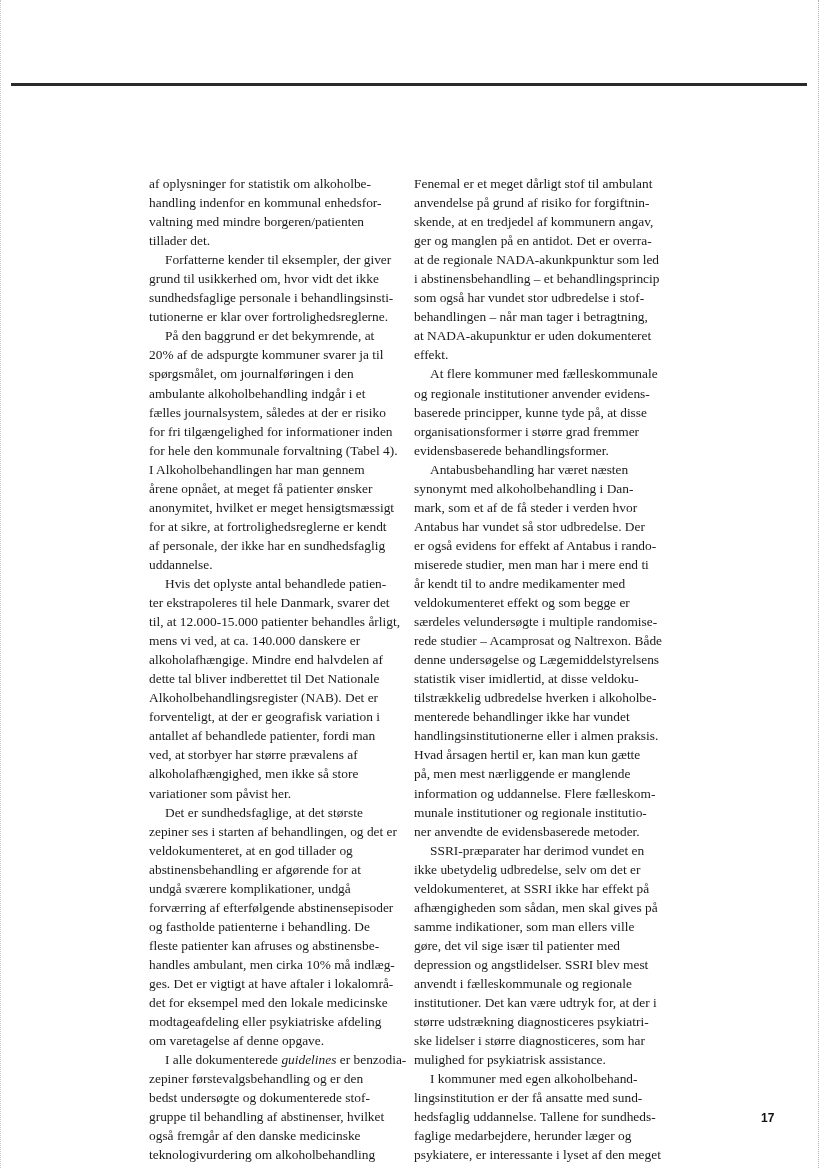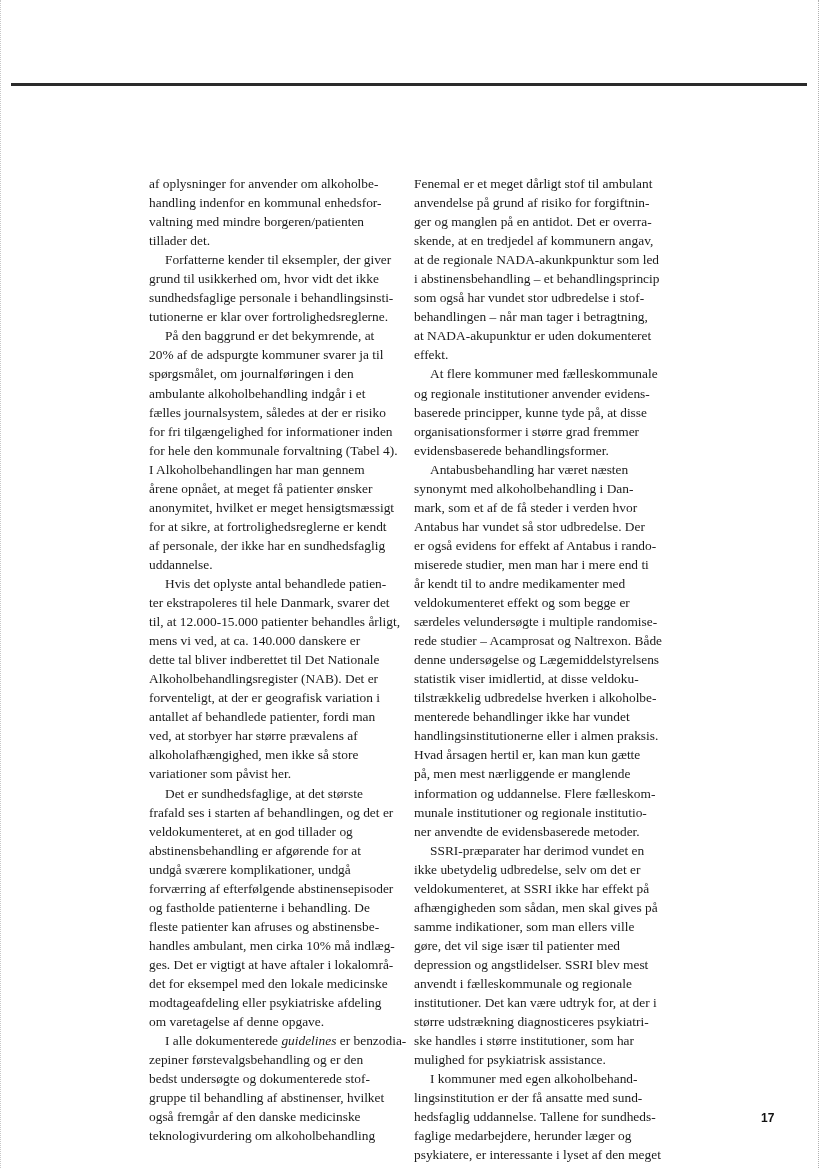--- a/index.html
+++ b/index.html
@@ -36,21 +36,21 @@
   em { }
 </style>
 </head>
 <body>
 
 <div class="left-edge"></div>
 <div class="rule"></div>
 <div class="right-edge"></div>
 
 <div class="col left" id="col-left">
-    <span class="line">af oplysninger for anvender om alkoholbe-</span>
+    <span class="line">af oplysninger for statistik om alkoholbe-</span>
     <span class="line">handling indenfor en kommunal enhedsfor-</span>
     <span class="line">valtning med mindre borgeren/patienten</span>
     <span class="line">tillader det.</span>
     <span class="line indent">Forfatterne kender til eksempler, der giver</span>
     <span class="line">grund til usikkerhed om, hvor vidt det ikke</span>
     <span class="line">sundhedsfaglige personale i behandlingsinsti-</span>
     <span class="line">tutionerne er klar over fortrolighedsreglerne.</span>
     <span class="line indent">På den baggrund er det bekymrende, at</span>
     <span class="line">20% af de adspurgte kommuner svarer ja til</span>
     <span class="line">spørgsmålet, om journalføringen i den</span>
@@ -61,29 +61,30 @@
     <span class="line">I Alkoholbehandlingen har man gennem</span>
     <span class="line">årene opnået, at meget få patienter ønsker</span>
     <span class="line">anonymitet, hvilket er meget hensigtsmæssigt</span>
     <span class="line">for at sikre, at fortrolighedsreglerne er kendt</span>
     <span class="line">af personale, der ikke har en sundhedsfaglig</span>
     <span class="line">uddannelse.</span>
     <span class="line indent">Hvis det oplyste antal behandlede patien-</span>
     <span class="line">ter ekstrapoleres til hele Danmark, svarer det</span>
     <span class="line">til, at 12.000-15.000 patienter behandles årligt,</span>
     <span class="line">mens vi ved, at ca. 140.000 danskere er</span>
+    <span class="line">alkoholafhængige. Mindre end halvdelen af</span>
     <span class="line">dette tal bliver indberettet til Det Nationale</span>
     <span class="line">Alkoholbehandlingsregister (NAB). Det er</span>
     <span class="line">forventeligt, at der er geografisk variation i</span>
     <span class="line">antallet af behandlede patienter, fordi man</span>
     <span class="line">ved, at storbyer har større prævalens af</span>
     <span class="line">alkoholafhængighed, men ikke så store</span>
     <span class="line">variationer som påvist her.</span>
     <span class="line indent">Det er sundhedsfaglige, at det største</span>
-    <span class="line">frafald ses i starten af behandlingen, og det er</span>
+    <span class="line">zepiner ses i starten af behandlingen, og det er</span>
     <span class="line">veldokumenteret, at en god tillader og</span>
     <span class="line">abstinensbehandling er afgørende for at</span>
     <span class="line">undgå sværere komplikationer, undgå</span>
     <span class="line">forværring af efterfølgende abstinensepisoder</span>
     <span class="line">og fastholde patienterne i behandling. De</span>
     <span class="line">fleste patienter kan afruses og abstinensbe-</span>
     <span class="line">handles ambulant, men cirka 10% må indlæg-</span>
     <span class="line">ges. Det er vigtigt at have aftaler i lokalområ-</span>
     <span class="line">det for eksempel med den lokale medicinske</span>
     <span class="line">modtageafdeling eller psykiatriske afdeling</span>
@@ -91,22 +92,22 @@
     <span class="line indent"><span>I alle dokumenterede </span><em>guidelines</em><span> er benzodia-</span></span>
     <span class="line">zepiner førstevalgsbehandling og er den</span>
     <span class="line">bedst undersøgte og dokumenterede stof-</span>
     <span class="line">gruppe til behandling af abstinenser, hvilket</span>
     <span class="line">også fremgår af den danske medicinske</span>
     <span class="line">teknologivurdering om alkoholbehandling</span>
   </div>
 <div class="col right" id="col-right">
     <span class="line">Fenemal er et meget dårligt stof til ambulant</span>
     <span class="line">anvendelse på grund af risiko for forgiftnin-</span>
+    <span class="line">skende, at en tredjedel af kommunern angav,</span>
     <span class="line">ger og manglen på en antidot. Det er overra-</span>
-    <span class="line">skende, at en tredjedel af kommunern angav,</span>
     <span class="line">at de regionale NADA-akunkpunktur som led</span>
     <span class="line">i abstinensbehandling – et behandlingsprincip</span>
     <span class="line">som også har vundet stor udbredelse i stof-</span>
     <span class="line">behandlingen – når man tager i betragtning,</span>
     <span class="line">at NADA-akupunktur er uden dokumenteret</span>
     <span class="line">effekt.</span>
     <span class="line indent">At flere kommuner med fælleskommunale</span>
     <span class="line">og regionale institutioner anvender evidens-</span>
     <span class="line">baserede principper, kunne tyde på, at disse</span>
     <span class="line">organisationsformer i større grad fremmer</span>
@@ -134,21 +135,21 @@
     <span class="line indent">SSRI-præparater har derimod vundet en</span>
     <span class="line">ikke ubetydelig udbredelse, selv om det er</span>
     <span class="line">veldokumenteret, at SSRI ikke har effekt på</span>
     <span class="line">afhængigheden som sådan, men skal gives på</span>
     <span class="line">samme indikationer, som man ellers ville</span>
     <span class="line">gøre, det vil sige især til patienter med</span>
     <span class="line">depression og angstlidelser. SSRI blev mest</span>
     <span class="line">anvendt i fælleskommunale og regionale</span>
     <span class="line">institutioner. Det kan være udtryk for, at der i</span>
     <span class="line">større udstrækning diagnosticeres psykiatri-</span>
-    <span class="line">ske handles i større institutioner, som har</span>
+    <span class="line">ske lidelser i større diagnosticeres, som har</span>
     <span class="line">mulighed for psykiatrisk assistance.</span>
     <span class="line indent">I kommuner med egen alkoholbehand-</span>
     <span class="line">lingsinstitution er der få ansatte med sund-</span>
     <span class="line">hedsfaglig uddannelse. Tallene for sundheds-</span>
     <span class="line">faglige medarbejdere, herunder læger og</span>
     <span class="line">psykiatere, er interessante i lyset af den meget</span>
     <span class="line">betydelige somatiske og psykiatriske komor-</span>
   </div>
 
 <div class="page-number">17</div>

